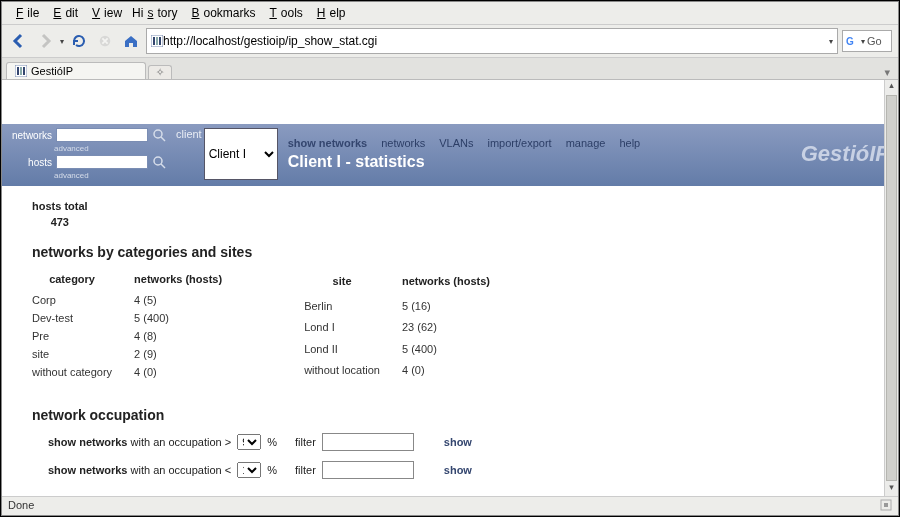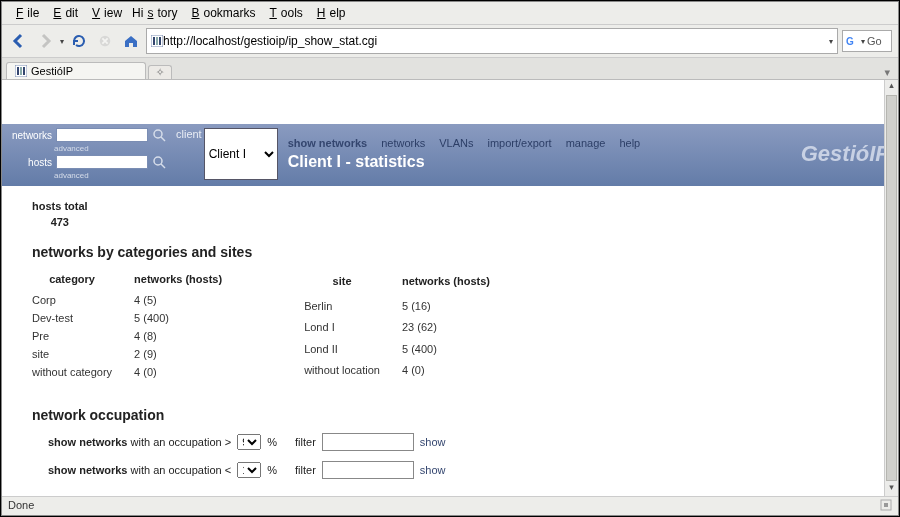--- a/index.html
+++ b/index.html
@@ -159,21 +159,21 @@
   }
   .occrow {
     display: flex; align-items: center; gap: 6px;
     margin: 10px 0 10px 16px; font-size: 11px;
   }
   .occrow b { font-weight: bold; }
   .occrow select { font-size: 11px; width: 24px; }
   .occrow input[type=text] {
     width: 92px; height: 18px; border: 1px solid #888;
   }
-  .showlink { color: #34466f; font-weight: normal; margin-left: 0; }
+  .showlink { color: #34466f; font-weight: bold; margin-left: 24px; }
   
   .statusbar {
     background: #ededea;
     border-top: 1px solid #ccc;
     font-size: 11px;
     padding: 2px 6px;
     display: flex;
     justify-content: space-between;
     color: #333;
   }

